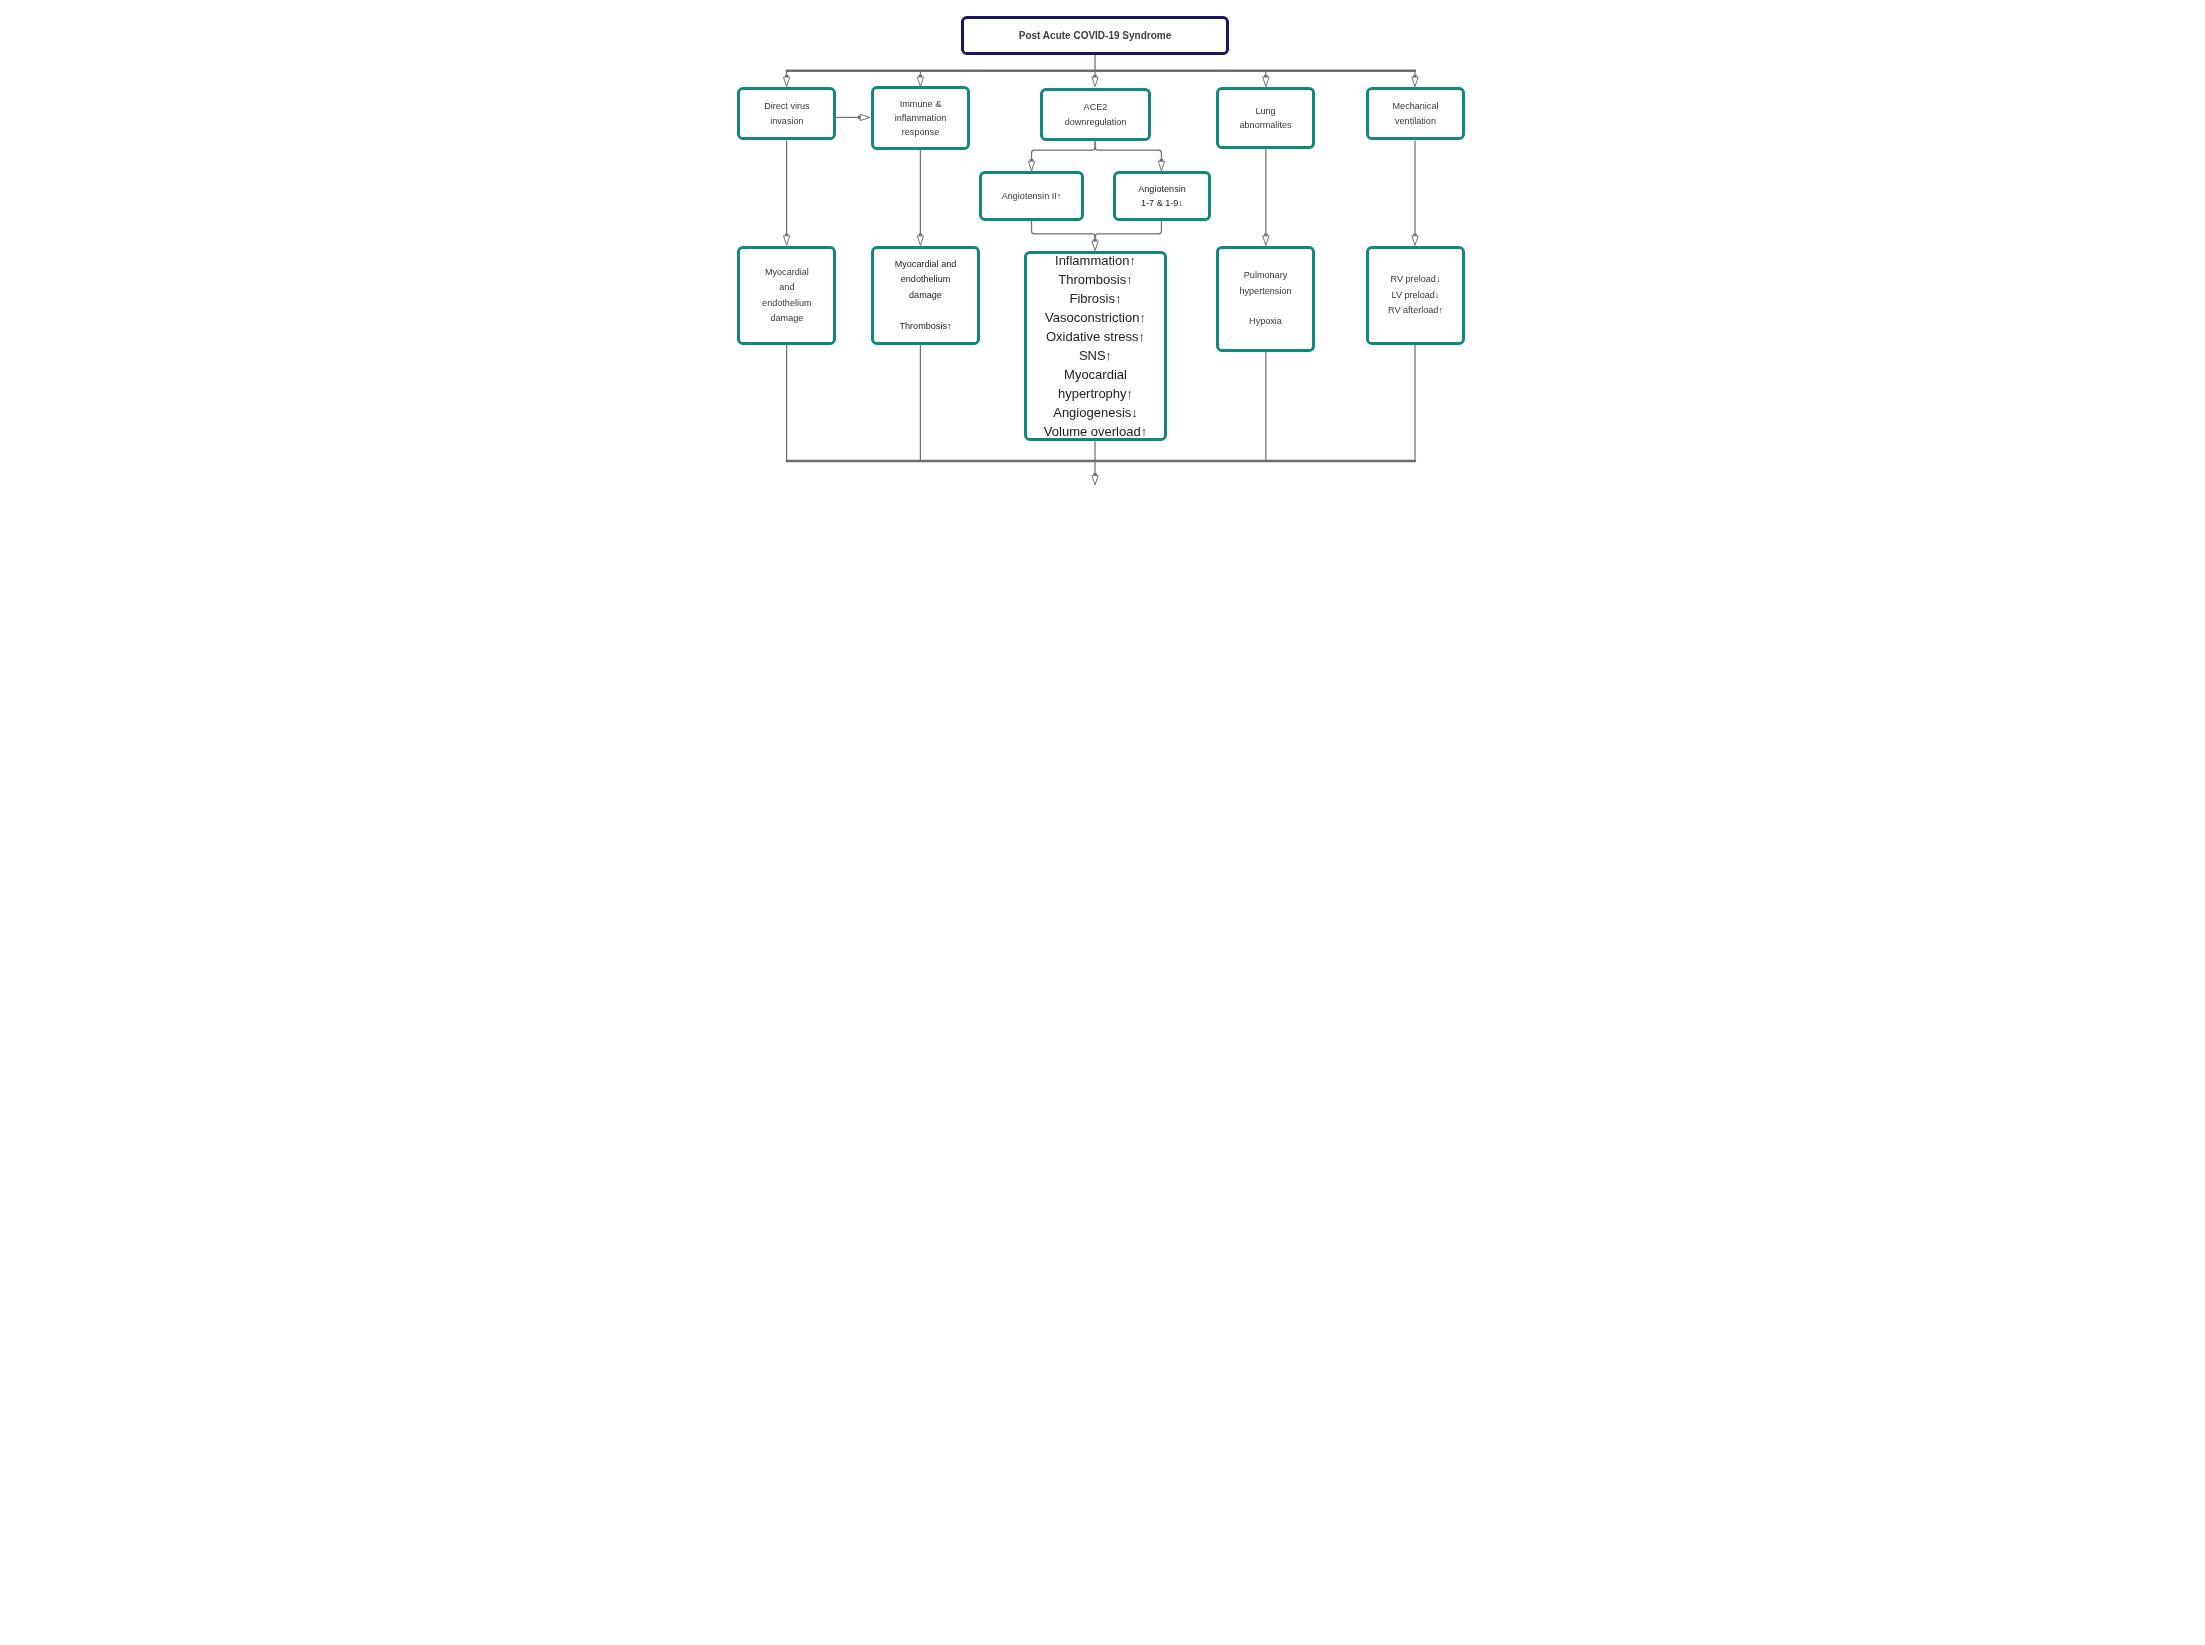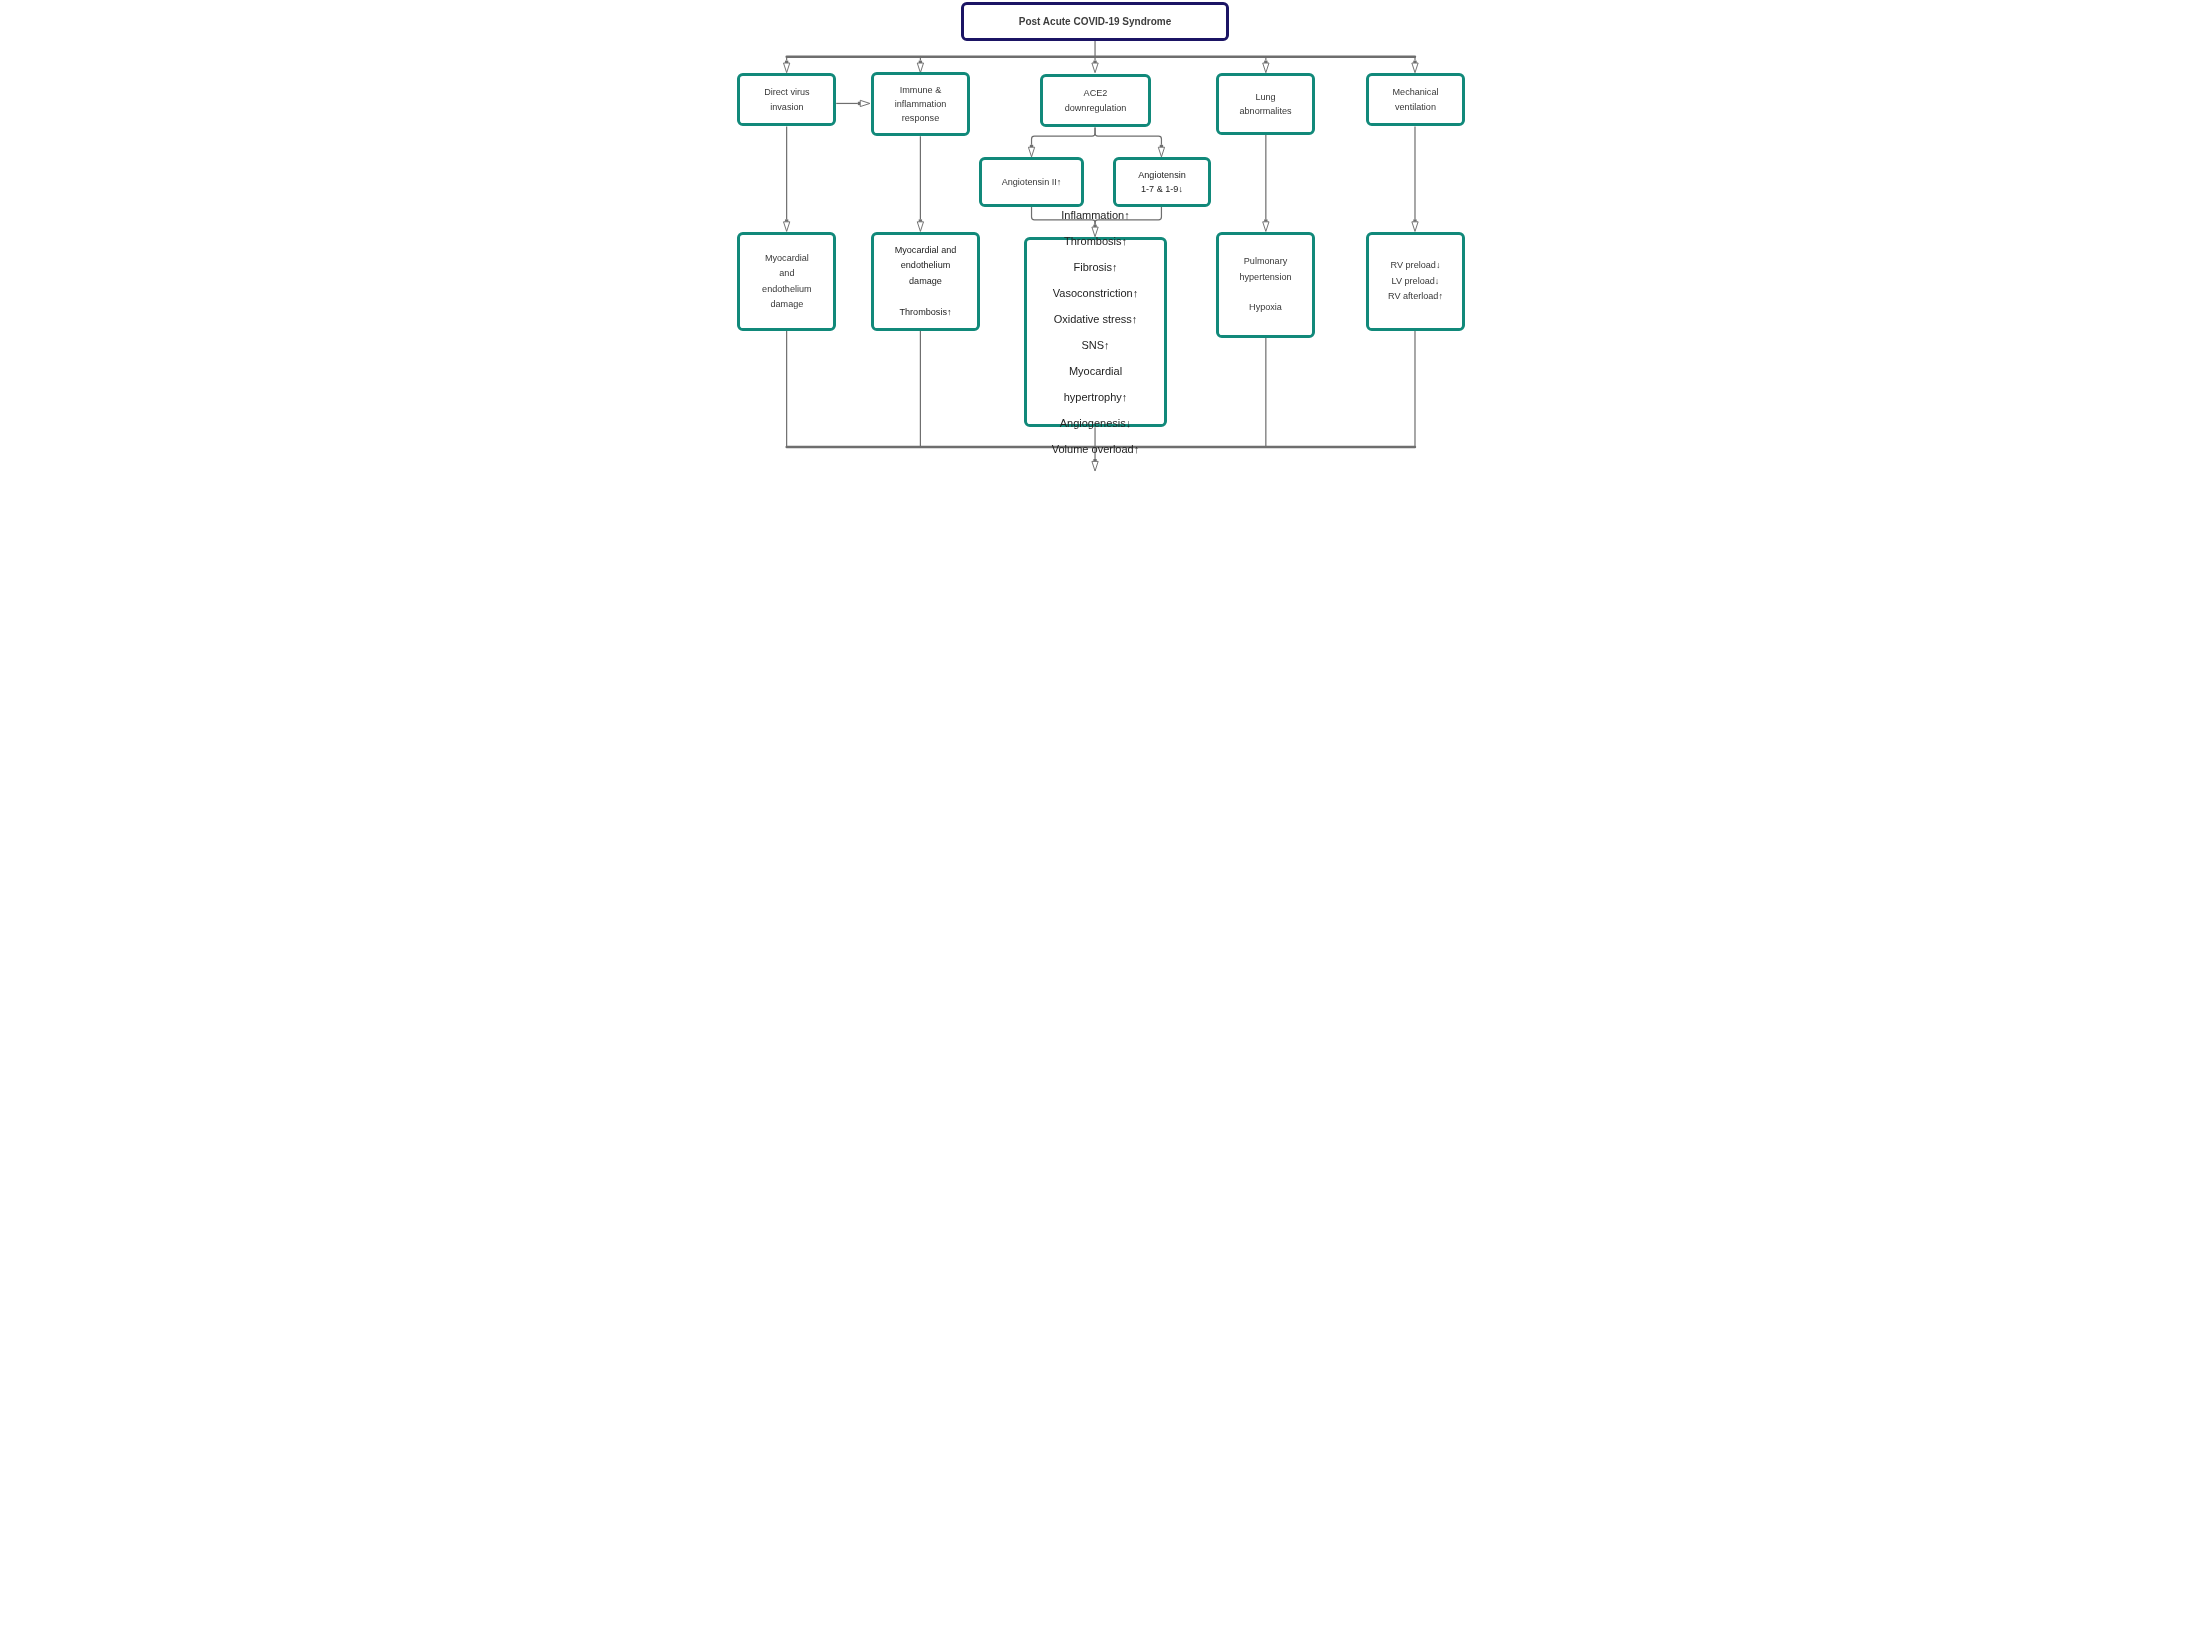--- a/index.html
+++ b/index.html
@@ -1,17 +1,17 @@
 <!DOCTYPE html>
 <html style="font-size:7.7px"><head>
 <meta charset="utf-8">
 <style>
   html,body { margin:0; padding:0; background:#ffffff; }
   .canvas {
-    position:relative; width:735px; height:548px; margin:0 auto;
+    position:relative; width:735px; height:548px; margin:14px auto;
     background:#ffffff; font-family:"Liberation Sans", sans-serif;
     overflow:hidden;
   }
   .wires { position:absolute; left:0; top:0; z-index:0; }
   .wire  { stroke:#6e6e6e; stroke-width:2.5; fill:none; }
   .bus   { stroke:#6e6e6e; stroke-width:5;   fill:none; stroke-linecap:round; }
   .ah    { fill:#ffffff; stroke:#6e6e6e; stroke-width:2; }
   .nub   { fill:#6e6e6e; stroke:none; }
 
   .box {
@@ -20,21 +20,21 @@
     display:flex; align-items:center; justify-content:center;
     text-align:center; color:#383838;
     font-size:9.1px; line-height:1.55;
   }
   .box .txt { white-space:pre-line; display:block; width:100%; padding:0 1.9px; }
   .title-box {
     border-color:#1b1464; border-width:3.9px;
     font-weight:bold; font-size:10px; color:#3d3d3d;
   }
   .tall3 .txt { line-height:1.7; }
-  .central-box .txt { line-height:26px; font-size:11px; color:#222222; }
+  .central-box .txt { line-height:19px; font-size:13px; color:#222222; }
   .dark .txt { color:#1c1c1c; }
   .outcome-box {
     border-color:#8b100f; flex-direction:column; color:#3a3a3a;
   }
   .outcome-title { font-weight:bold; font-size:10px; color:#3a3a3a; }
   .outcome-desc  { white-space:pre-line; font-size:9.4px; line-height:1.7; margin-top:1px; }
 </style>
 </head>
 <body>
 

